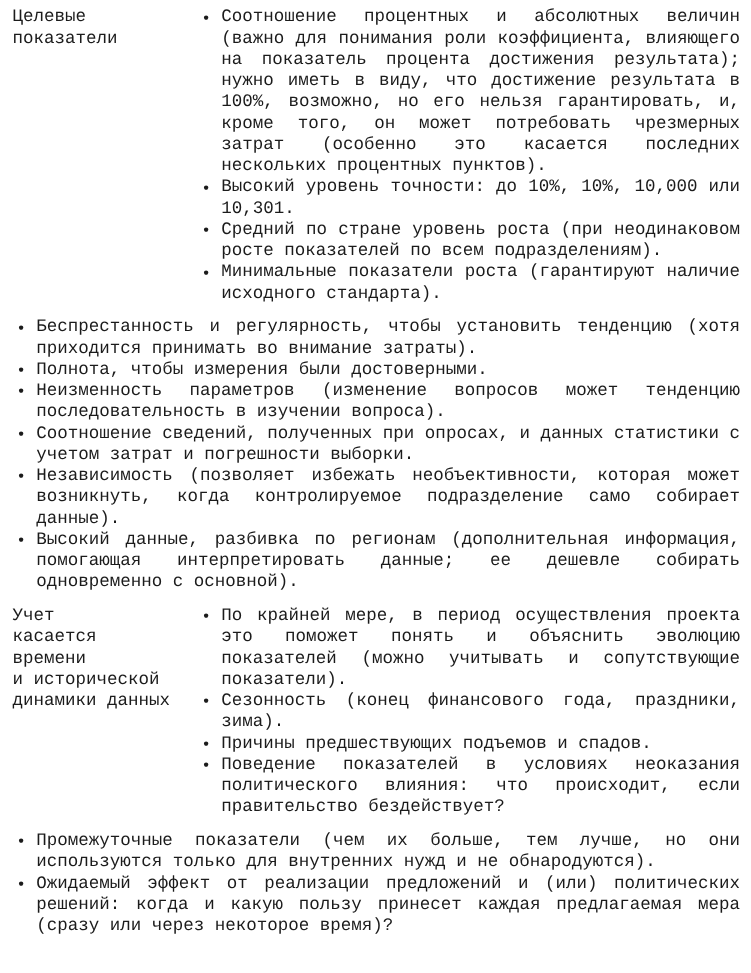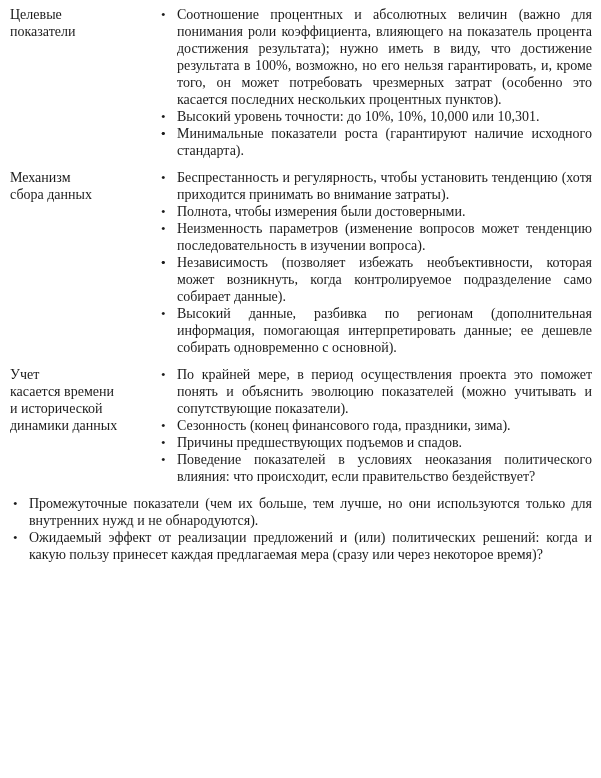--- a/index.html
+++ b/index.html
@@ -10,20 +10,21 @@
     overflow: hidden;
   }
   body {
     font-family: "Liberation Serif", "DejaVu Serif", serif;
     color: #1b1b1b;
   }
   .page {
     width: 601px;
     height: 612px;
     padding: 6px 9px 0 10px;
+    font-family: Liberation Mono, monospace;
   }
   .section {
     display: flex;
     align-items: flex-start;
     margin-bottom: 10px;
   }
   .label {
     flex: 0 0 148px;
     padding-right: 18px;
     white-space: pre-line;
@@ -57,35 +58,33 @@
 
 <div class="page">
 
   <div class="section">
     <div class="label">Целевые
 показатели</div>
     <div class="content">
       <ul class="items">
         <li class="item"><span class="bullet">•</span><span class="text">Соотношение процентных и абсолютных величин (важно для понимания роли коэффициента, влияющего на показатель процента достижения результата); нужно иметь в виду, что достижение результата в 100%, возможно, но его нельзя гарантировать, и, кроме того, он может потребовать чрезмерных затрат (особенно это касается последних нескольких процентных пунктов).</span></li>
         <li class="item"><span class="bullet">•</span><span class="text">Высокий уровень точности: до 10%, 10%, 10,000 или 10,301.</span></li>
-        <li class="item"><span class="bullet">•</span></li>
+        <li class="item"><span class="bullet">•</span><span class="text">Средний по стране уровень роста (при неодинаковом росте показателей по всем подразделениям).</span></li>
         <li class="item"><span class="bullet">•</span><span class="text">Минимальные показатели роста (гарантируют наличие исходного стандарта).</span></li>
       </ul>
     </div>
   </div>
 
   <div class="section">
-    <div class="label">Механизм
-сбора данных</div>
     <div class="content">
       <ul class="items">
         <li class="item"><span class="bullet">•</span><span class="text">Беспрестанность и регулярность, чтобы установить тенденцию (хотя приходится принимать во внимание затраты).</span></li>
         <li class="item"><span class="bullet">•</span><span class="text">Полнота, чтобы измерения были достоверными.</span></li>
         <li class="item"><span class="bullet">•</span><span class="text">Неизменность параметров (изменение вопросов может тенденцию последовательность в изучении вопроса).</span></li>
-        <li class="item"><span class="bullet">•</span></li>
+        <li class="item"><span class="bullet">•</span><span class="text">Соотношение сведений, полученных при опросах, и данных статистики с учетом затрат и погрешности выборки.</span></li>
         <li class="item"><span class="bullet">•</span><span class="text">Независимость (позволяет избежать необъективности, которая может возникнуть, когда контролируемое подразделение само собирает данные).</span></li>
         <li class="item"><span class="bullet">•</span><span class="text">Высокий данные, разбивка по регионам (дополнительная информация, помогающая интерпретировать данные; ее дешевле собирать одновременно с основной).</span></li>
       </ul>
     </div>
   </div>
 
   <div class="section">
     <div class="label">Учет
 касается времени
 и исторической

